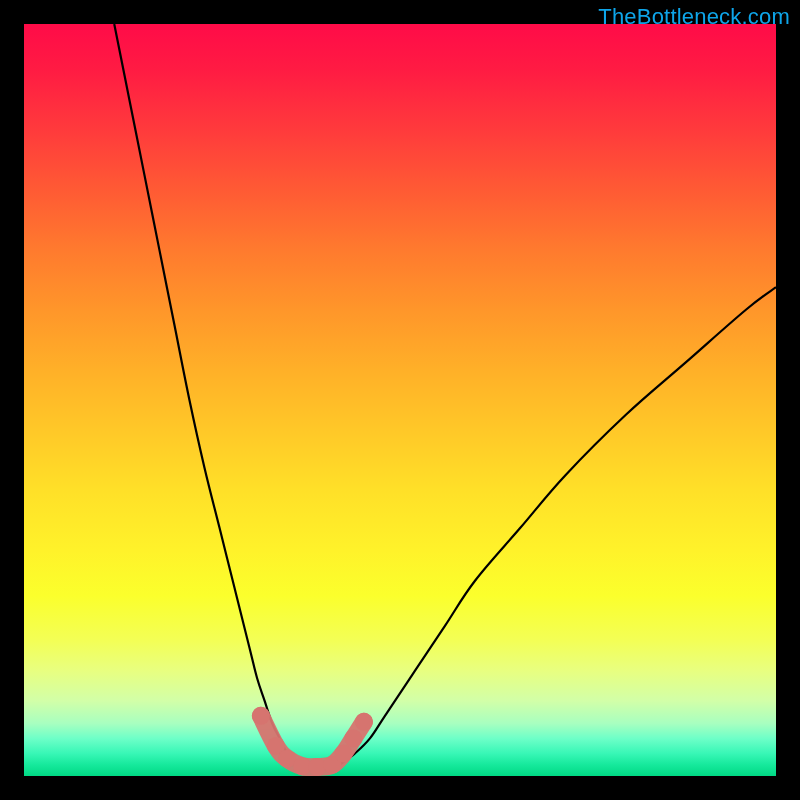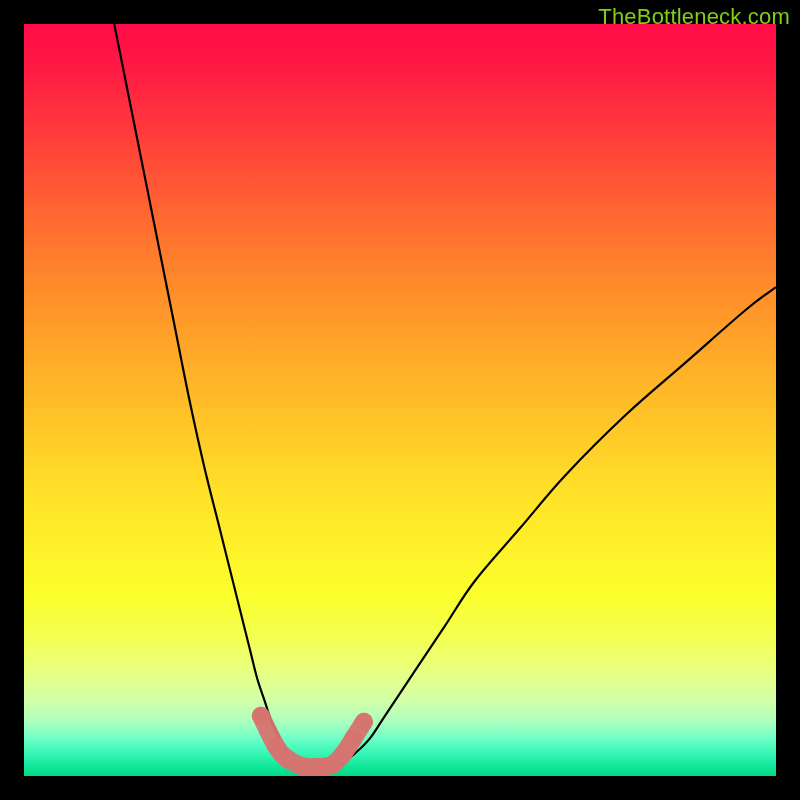--- a/index.html
+++ b/index.html
@@ -60,21 +60,21 @@
     position: absolute;
     left: 0;
     top: 0;
     width: 100%;
     height: 100%;
   }
   .watermark {
     position: absolute;
     top: 4px;
     right: 10px;
-    color: #84cc16;
+    color: #0ea5e9;
     font-size: 22px;
     letter-spacing: 0.2px;
     font-weight: 400;
   }
 </style>
 </head>
 <body>
 
 <div class="frame">
 

